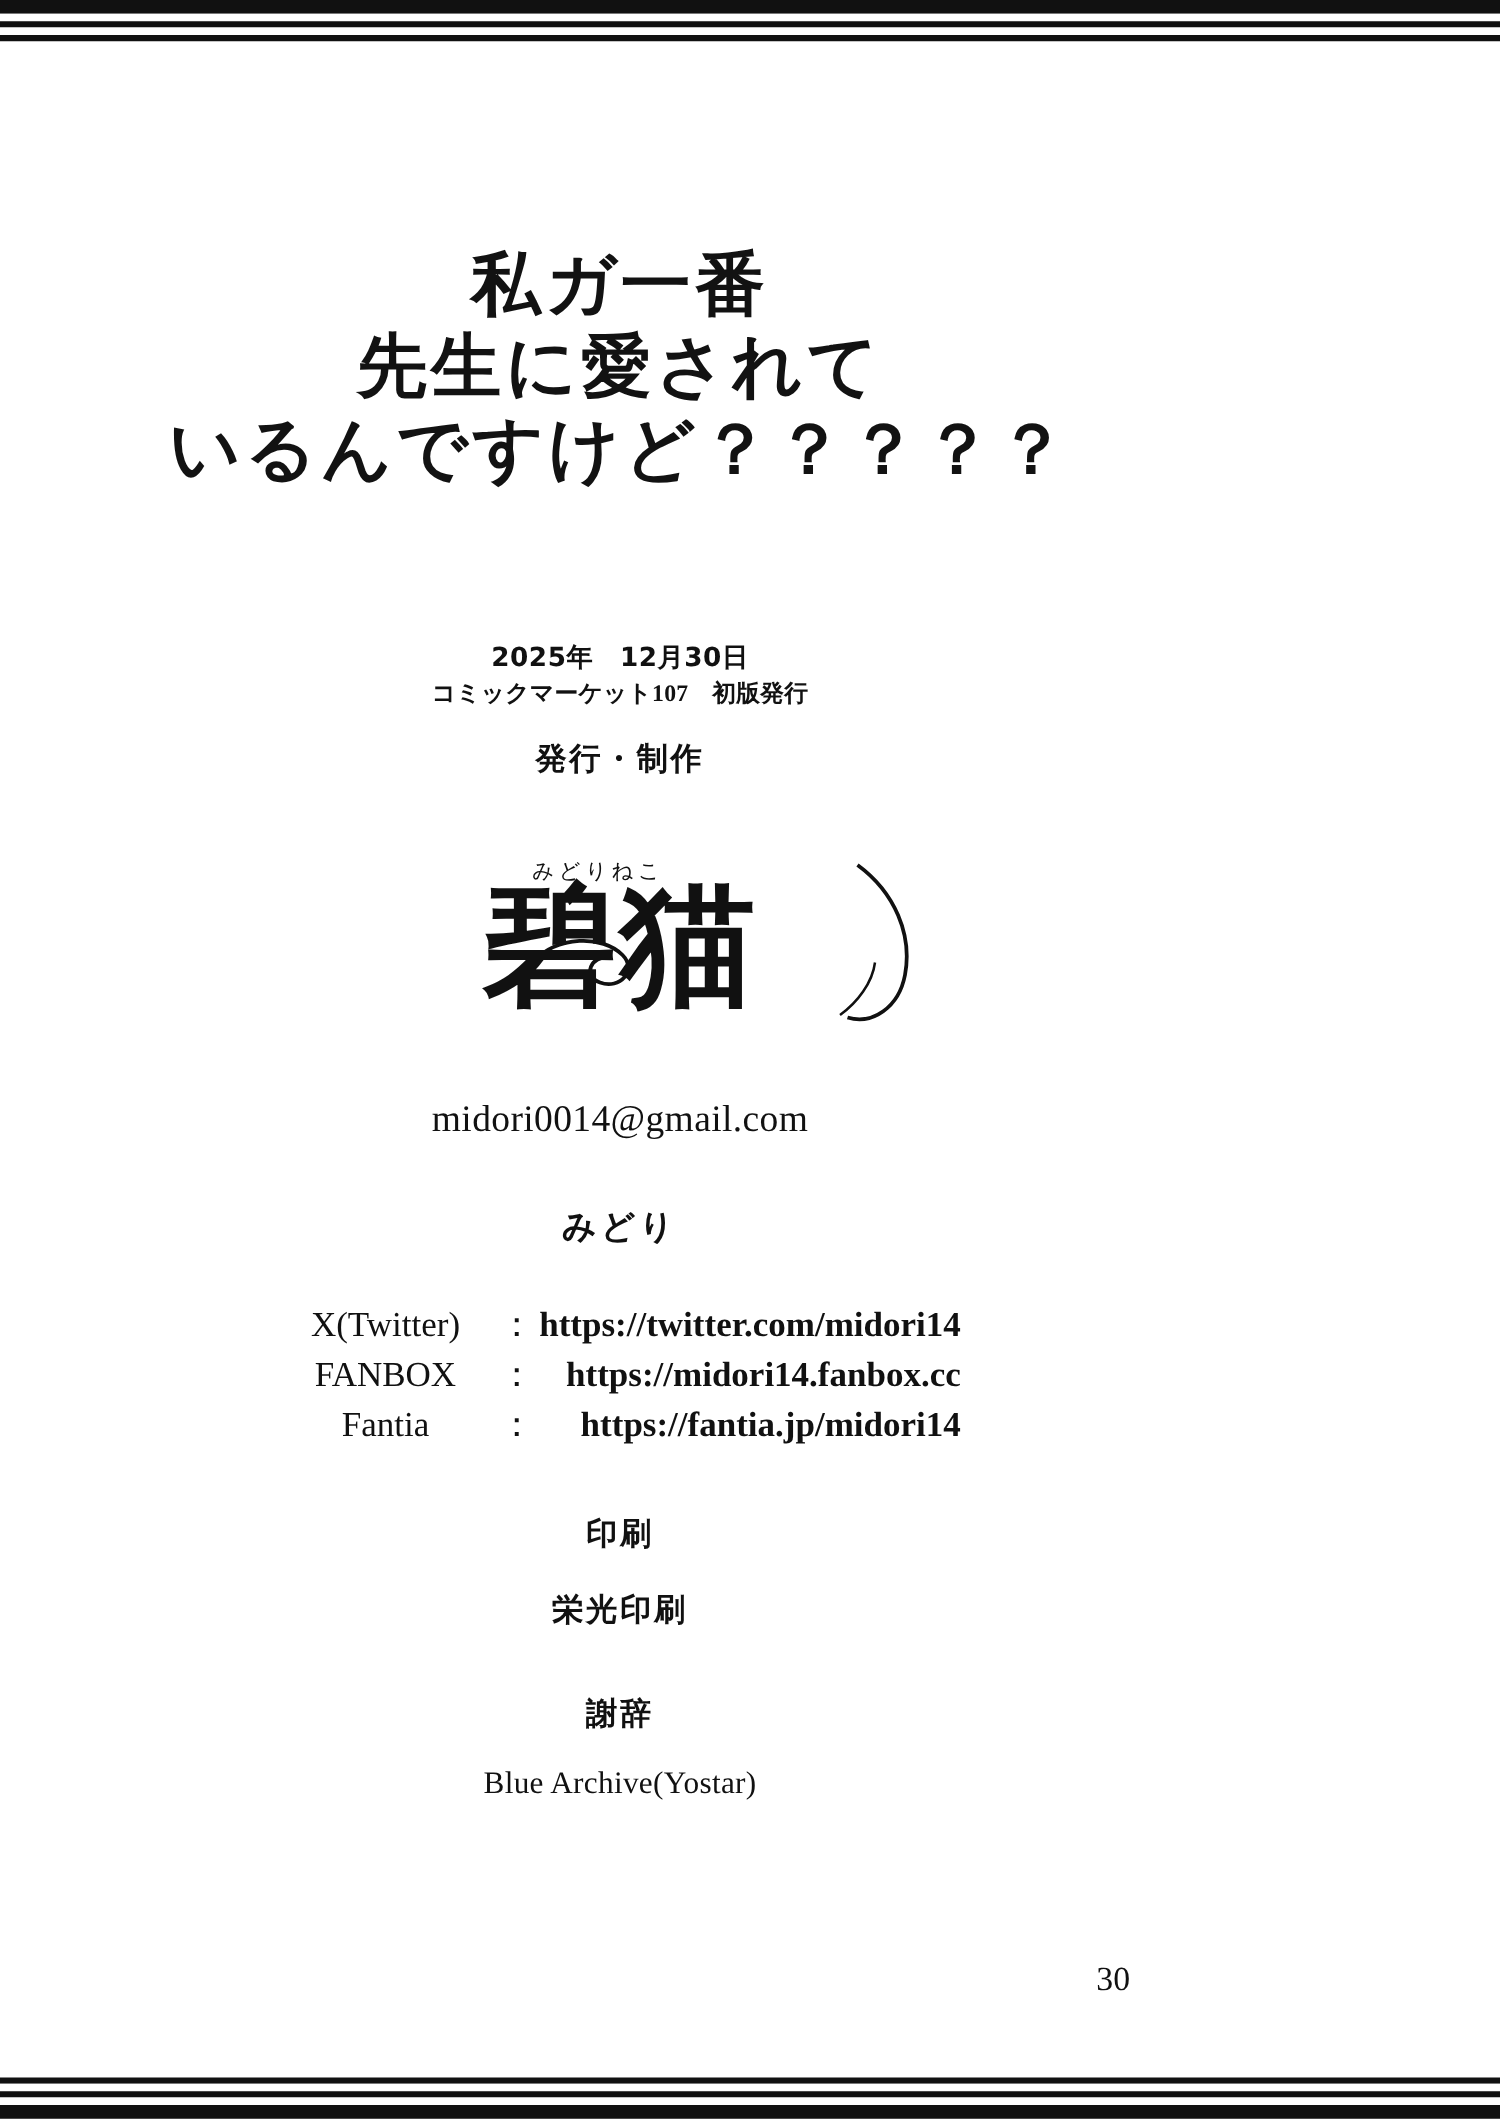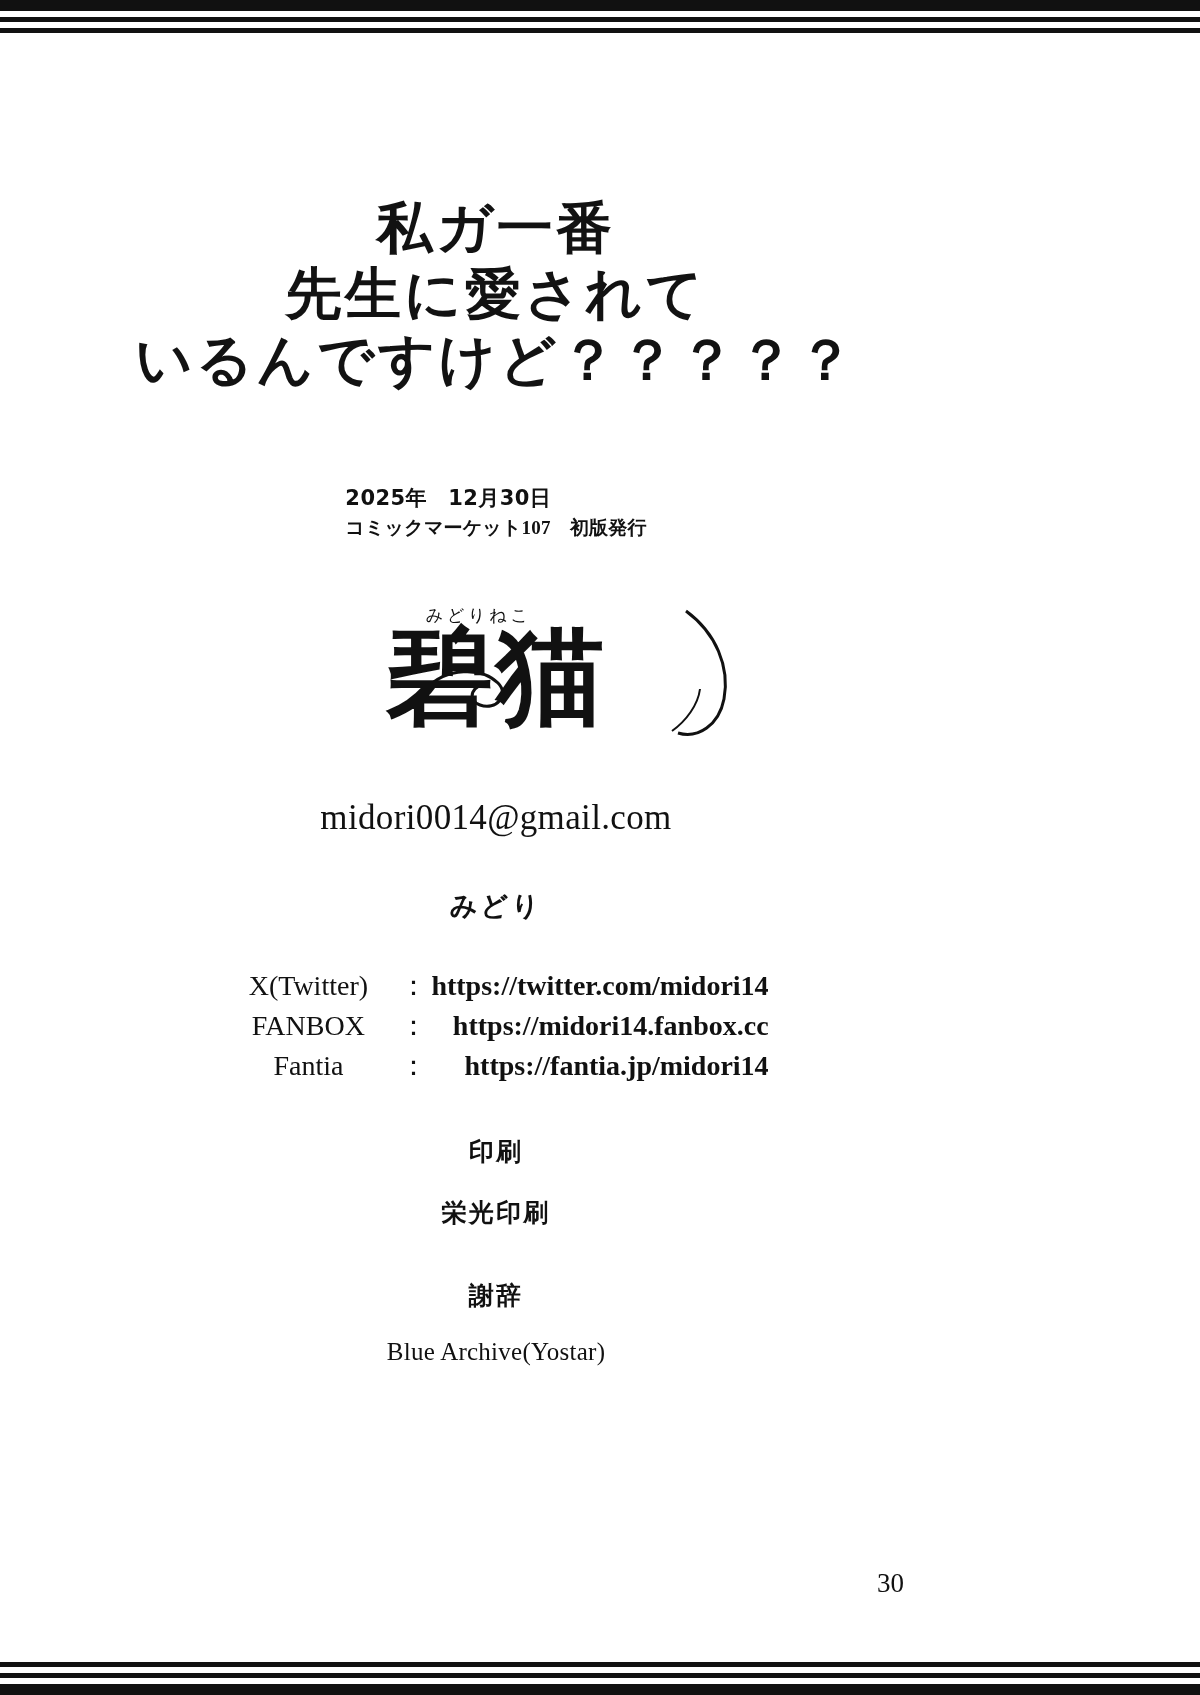--- a/index.html
+++ b/index.html
@@ -61,21 +61,22 @@
     font-size: 56px;
     letter-spacing: 0.06em;
     color: #121212;
   }
   .title-line {
     display: block;
     white-space: nowrap;
   }
 
   .colophon {
-    margin-top: 90px;
+    margin-top: 118px;
+    text-align: center;
   }
 
   .pub-date {
     font-family: "DejaVu Sans", sans-serif;
     font-weight: 700;
     font-size: 21px;
     letter-spacing: 0.02em;
     line-height: 1.45;
   }
   .pub-event {
@@ -123,21 +124,21 @@
   }
   .logo-swash {
     position: absolute;
     pointer-events: none;
     z-index: 1;
   }
 
   .email {
     margin-top: 42px;
     font-family: "Liberation Serif", serif;
-    font-size: 35px;
+    font-size: 30px;
     letter-spacing: 0.01em;
   }
 
   .author {
     margin-top: 50px;
     font-family: "DejaVu Sans", sans-serif;
     font-weight: 700;
     font-size: 27px;
     letter-spacing: 0.12em;
   }
@@ -207,20 +208,21 @@
 
   <div class="title-block">
     <span class="title-line">私ガ一番</span>
     <span class="title-line">先生に愛されて</span>
     <span class="title-line">いるんですけど？？？？？</span>
   </div>
 
   <div class="colophon">
     <div class="pub-date">2025年　12月30日</div>
     <div class="pub-event">コミックマーケット107　初版発行</div>
+    <div class="pub-role">発行・制作</div>
   </div>
 
   <div class="logo-wrap">
     <svg class="logo-swash" width="420" height="190" viewBox="0 0 420 190" aria-hidden="true">
       <path d="M40 118 C 60 96, 96 96, 112 112 C 124 124, 110 140, 94 134 C 80 129, 86 112, 102 114" fill="none" stroke="#111111" stroke-width="3"></path>
       <path d="M300 40 C 330 62, 344 96, 338 128 C 333 154, 312 168, 292 162" fill="none" stroke="#111111" stroke-width="3"></path>
       <path d="M286 160 C 300 150, 312 134, 314 118" fill="none" stroke="#111111" stroke-width="2"></path>
     </svg>
     <div class="logo-ruby">みどりねこ</div>
     <div class="logo-main">碧猫</div>

